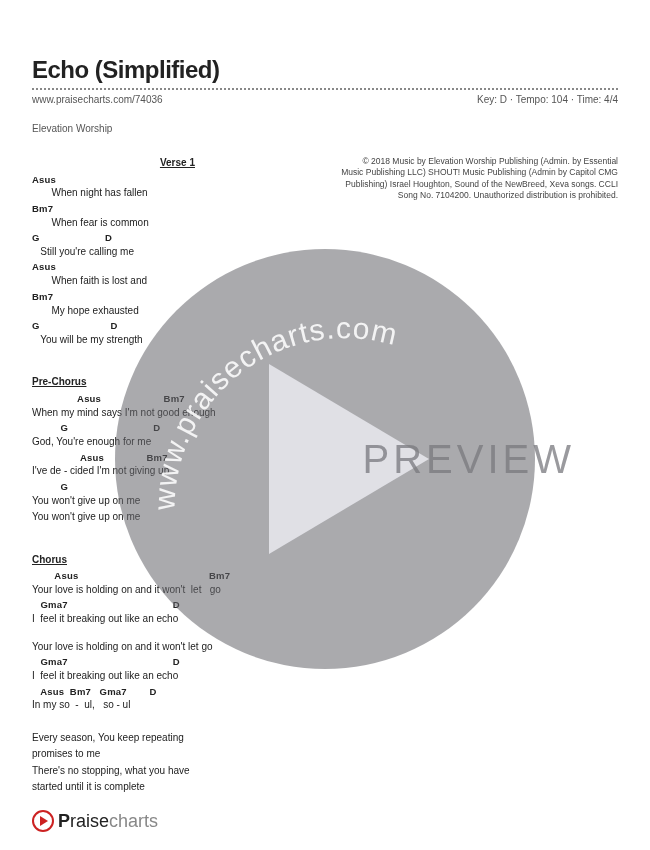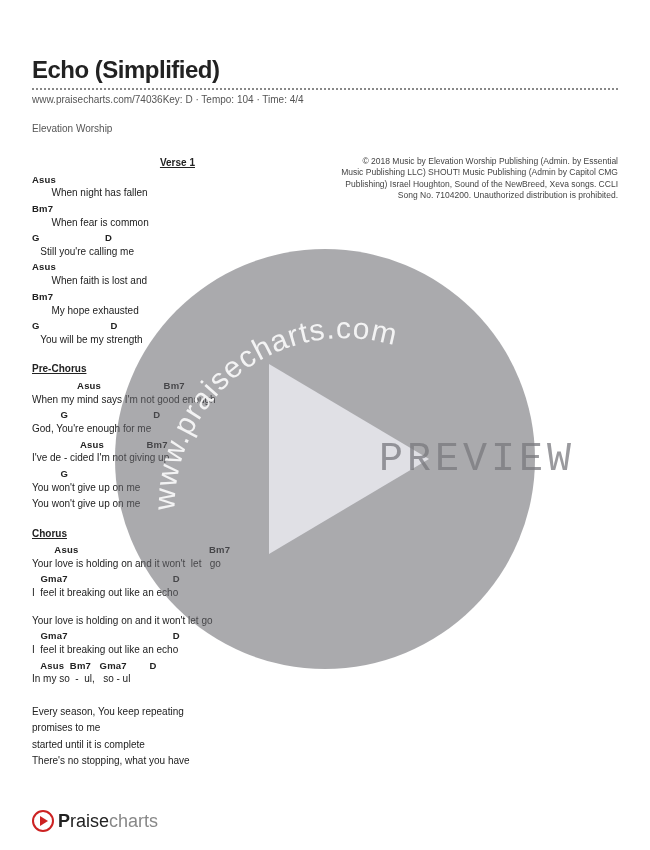--- a/index.html
+++ b/index.html
@@ -20,40 +20,41 @@
     margin-bottom: 4px;
     margin-top: 28px;
   }
   .dotted {
     border: none;
     border-top: 2px dotted #888;
     margin: 2px 0 4px 0;
   }
   .metarow {
     display: flex;
+    justify-content: space-between;
     font-size: 10px;
     color: #555;
   }
   .artist {
     font-size: 10px;
     color: #555;
     margin-top: 18px;
   }
   .columns {
     display: flex;
     margin-top: 22px;
     gap: 18px;
   }
   .leftcol { flex: 1.05; font-size: 10px; line-height: 1.35; }
   .rightcol { flex: 1; font-size: 8.5px; color: #444; line-height: 1.35; text-align: right; }
   .section-label {
     font-weight: 700;
     text-decoration: underline;
     font-size: 10px;
-    margin-top: 16px;
+    margin-top: 29px;
     margin-bottom: 4px;
     display: block;
   }
   .section-label:first-child { margin-top: 0; text-align: center; }
   .chordline {
     font-weight: 700;
     font-size: 9.5px;
     white-space: pre;
     letter-spacing: 0.2px;
   }
@@ -100,21 +101,20 @@
   }
   .wm-preview {
     position: absolute;
     right: -40px;
     top: 50%;
     transform: translateY(-50%);
     color: rgba(120,120,125,0.75);
     font-size: 40px;
     font-weight: 400;
     letter-spacing: 4px;
-    font-family: Liberation Mono, monospace;
   }
 
   
   .footer {
     position: absolute;
     bottom: 18px;
     left: 32px;
     display: flex;
     align-items: flex-end;
     gap: 4px;
@@ -225,24 +225,24 @@
       </div>
 
     <div style="height:16px;"></div>
     <div class="pair">
         <div class="lyric">Every season, You keep repeating</div>
       </div>
     <div class="pair">
         <div class="lyric">promises to me</div>
       </div>
     <div class="pair">
+        <div class="lyric">There's no stopping, what you have</div>
+      </div>
+    <div class="pair">
         <div class="lyric">started until it is complete</div>
-      </div>
-    <div class="pair">
-        <div class="lyric">There's no stopping, what you have</div>
       </div>
   </div>
 
   <div class="rightcol">
     <div>© 2018 Music by Elevation Worship Publishing (Admin. by Essential Music Publishing LLC) SHOUT! Music Publishing (Admin by Capitol CMG Publishing) Israel Houghton, Sound of the NewBreed, Xeva songs. CCLI Song No. 7104200. Unauthorized distribution is prohibited.</div>
   </div>
 </div>
 
 <div class="watermark">
   <div class="wm-circle"></div>

